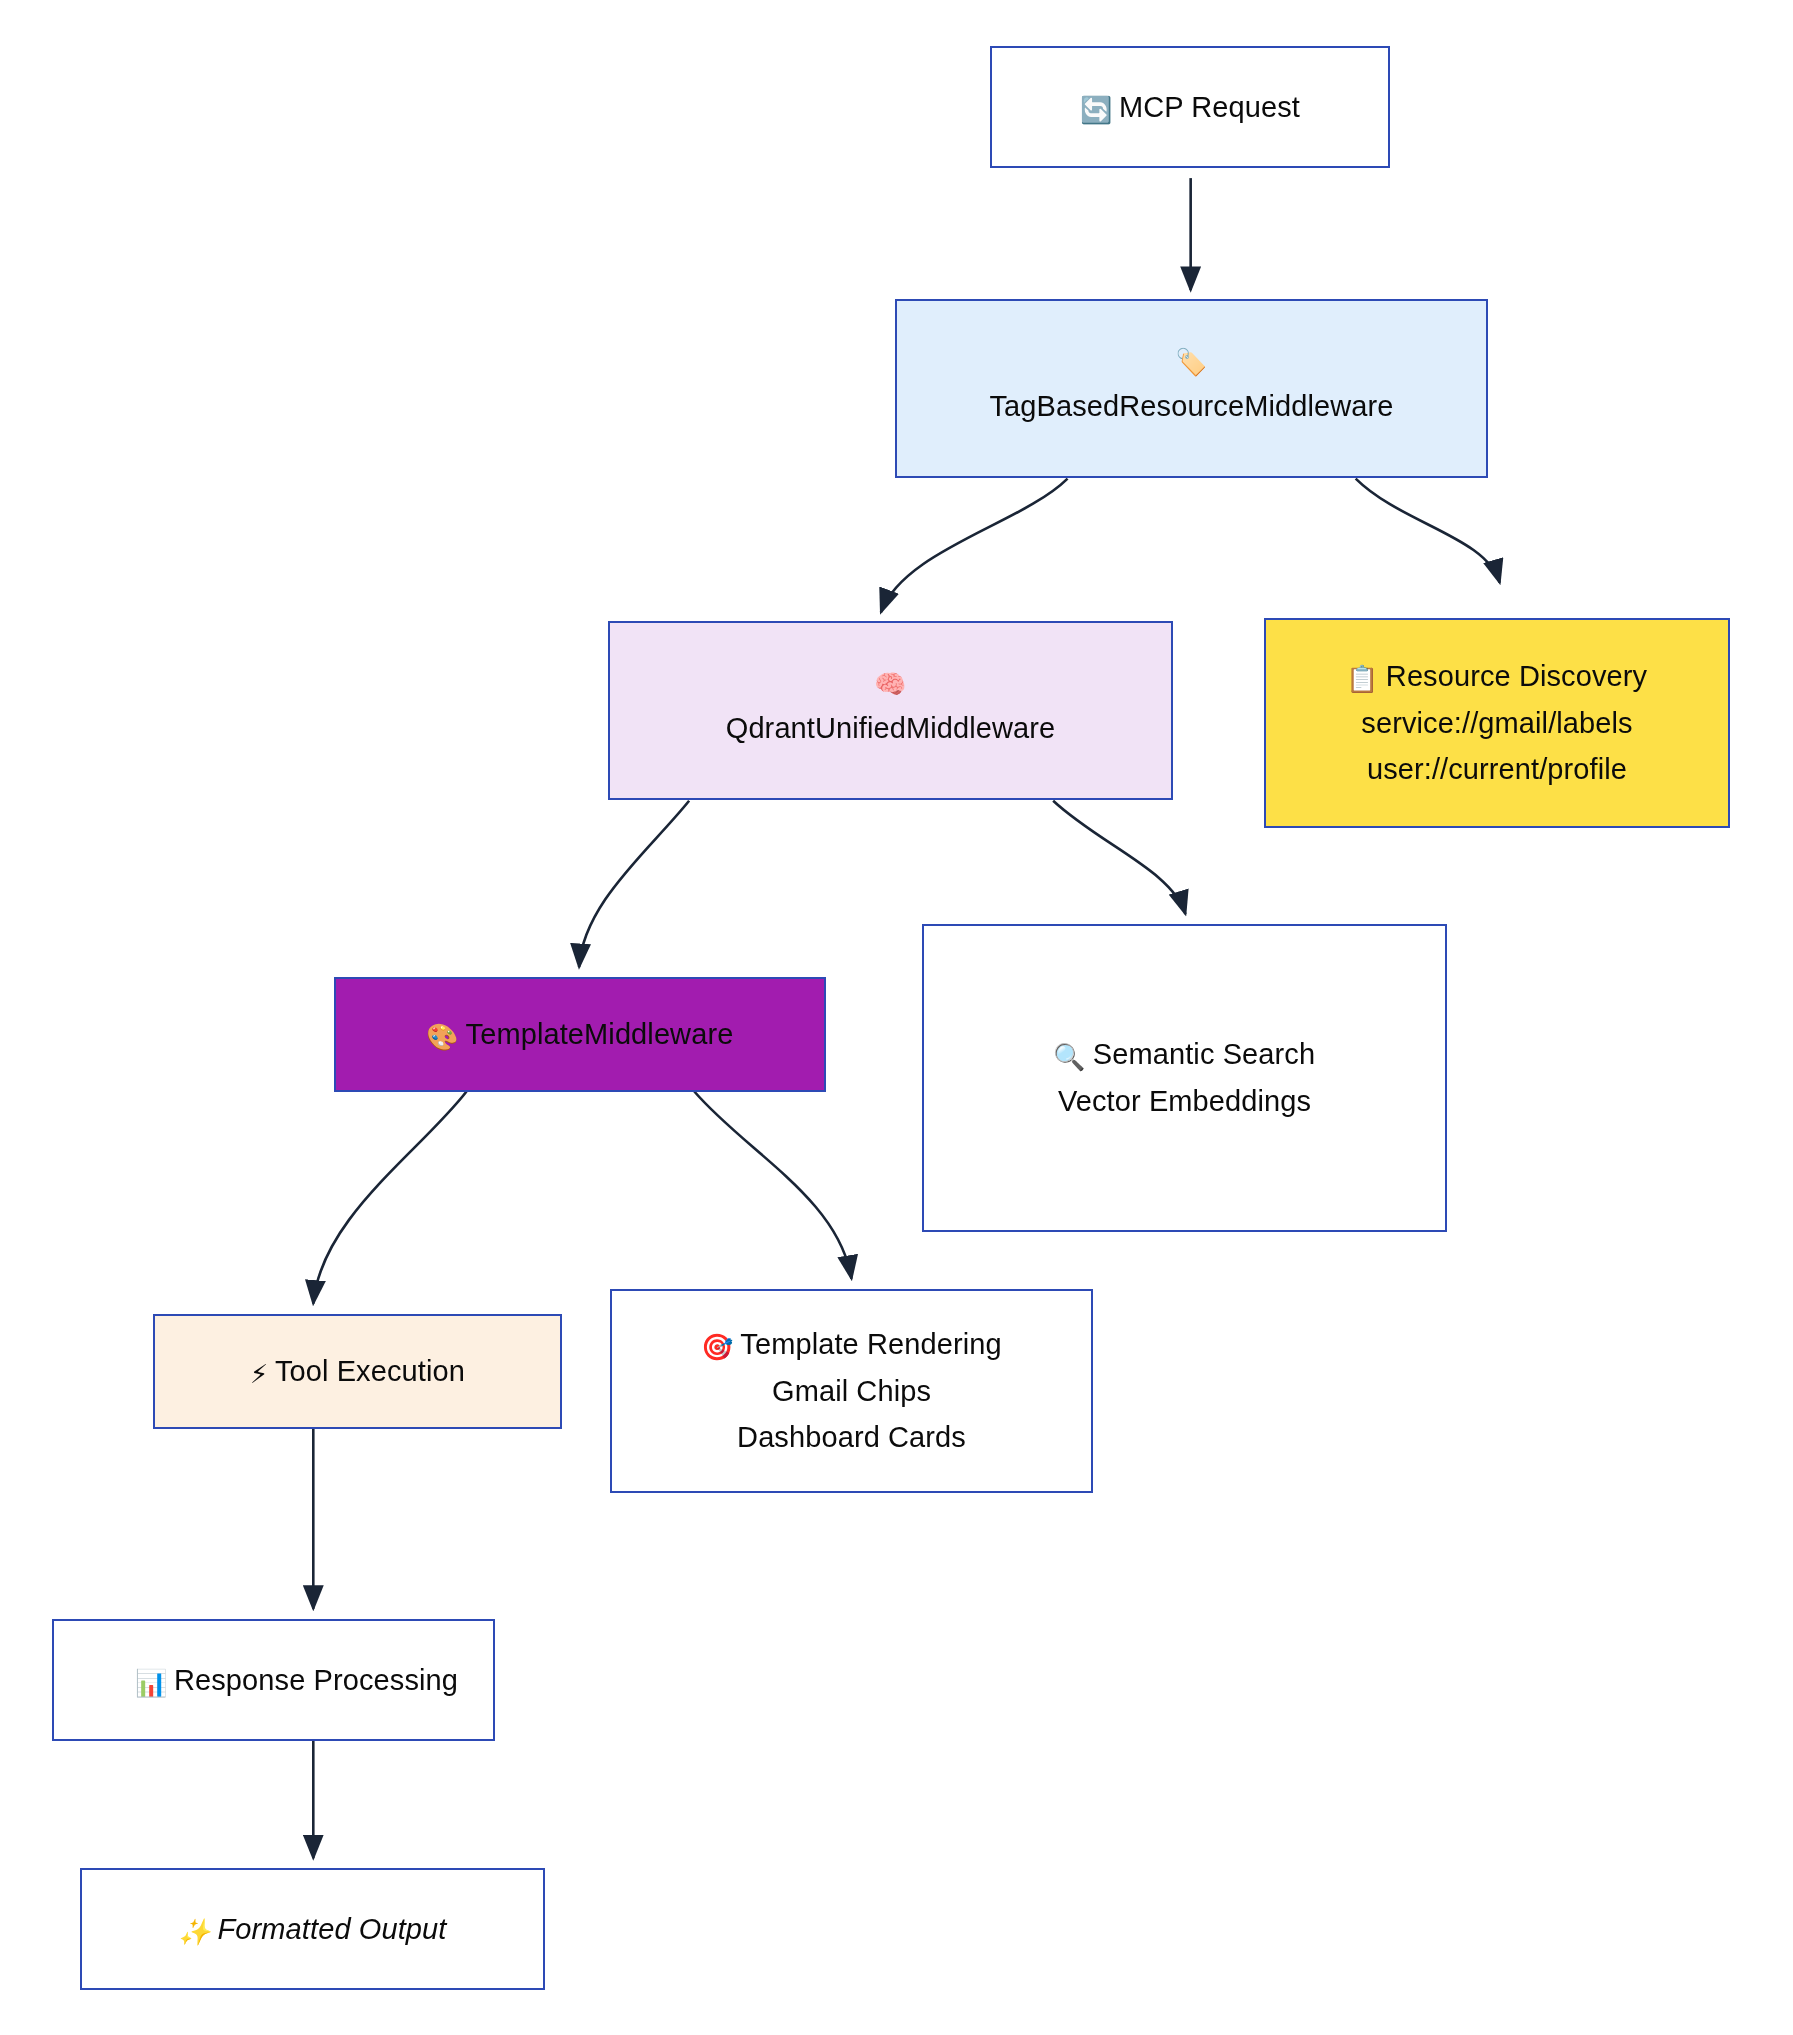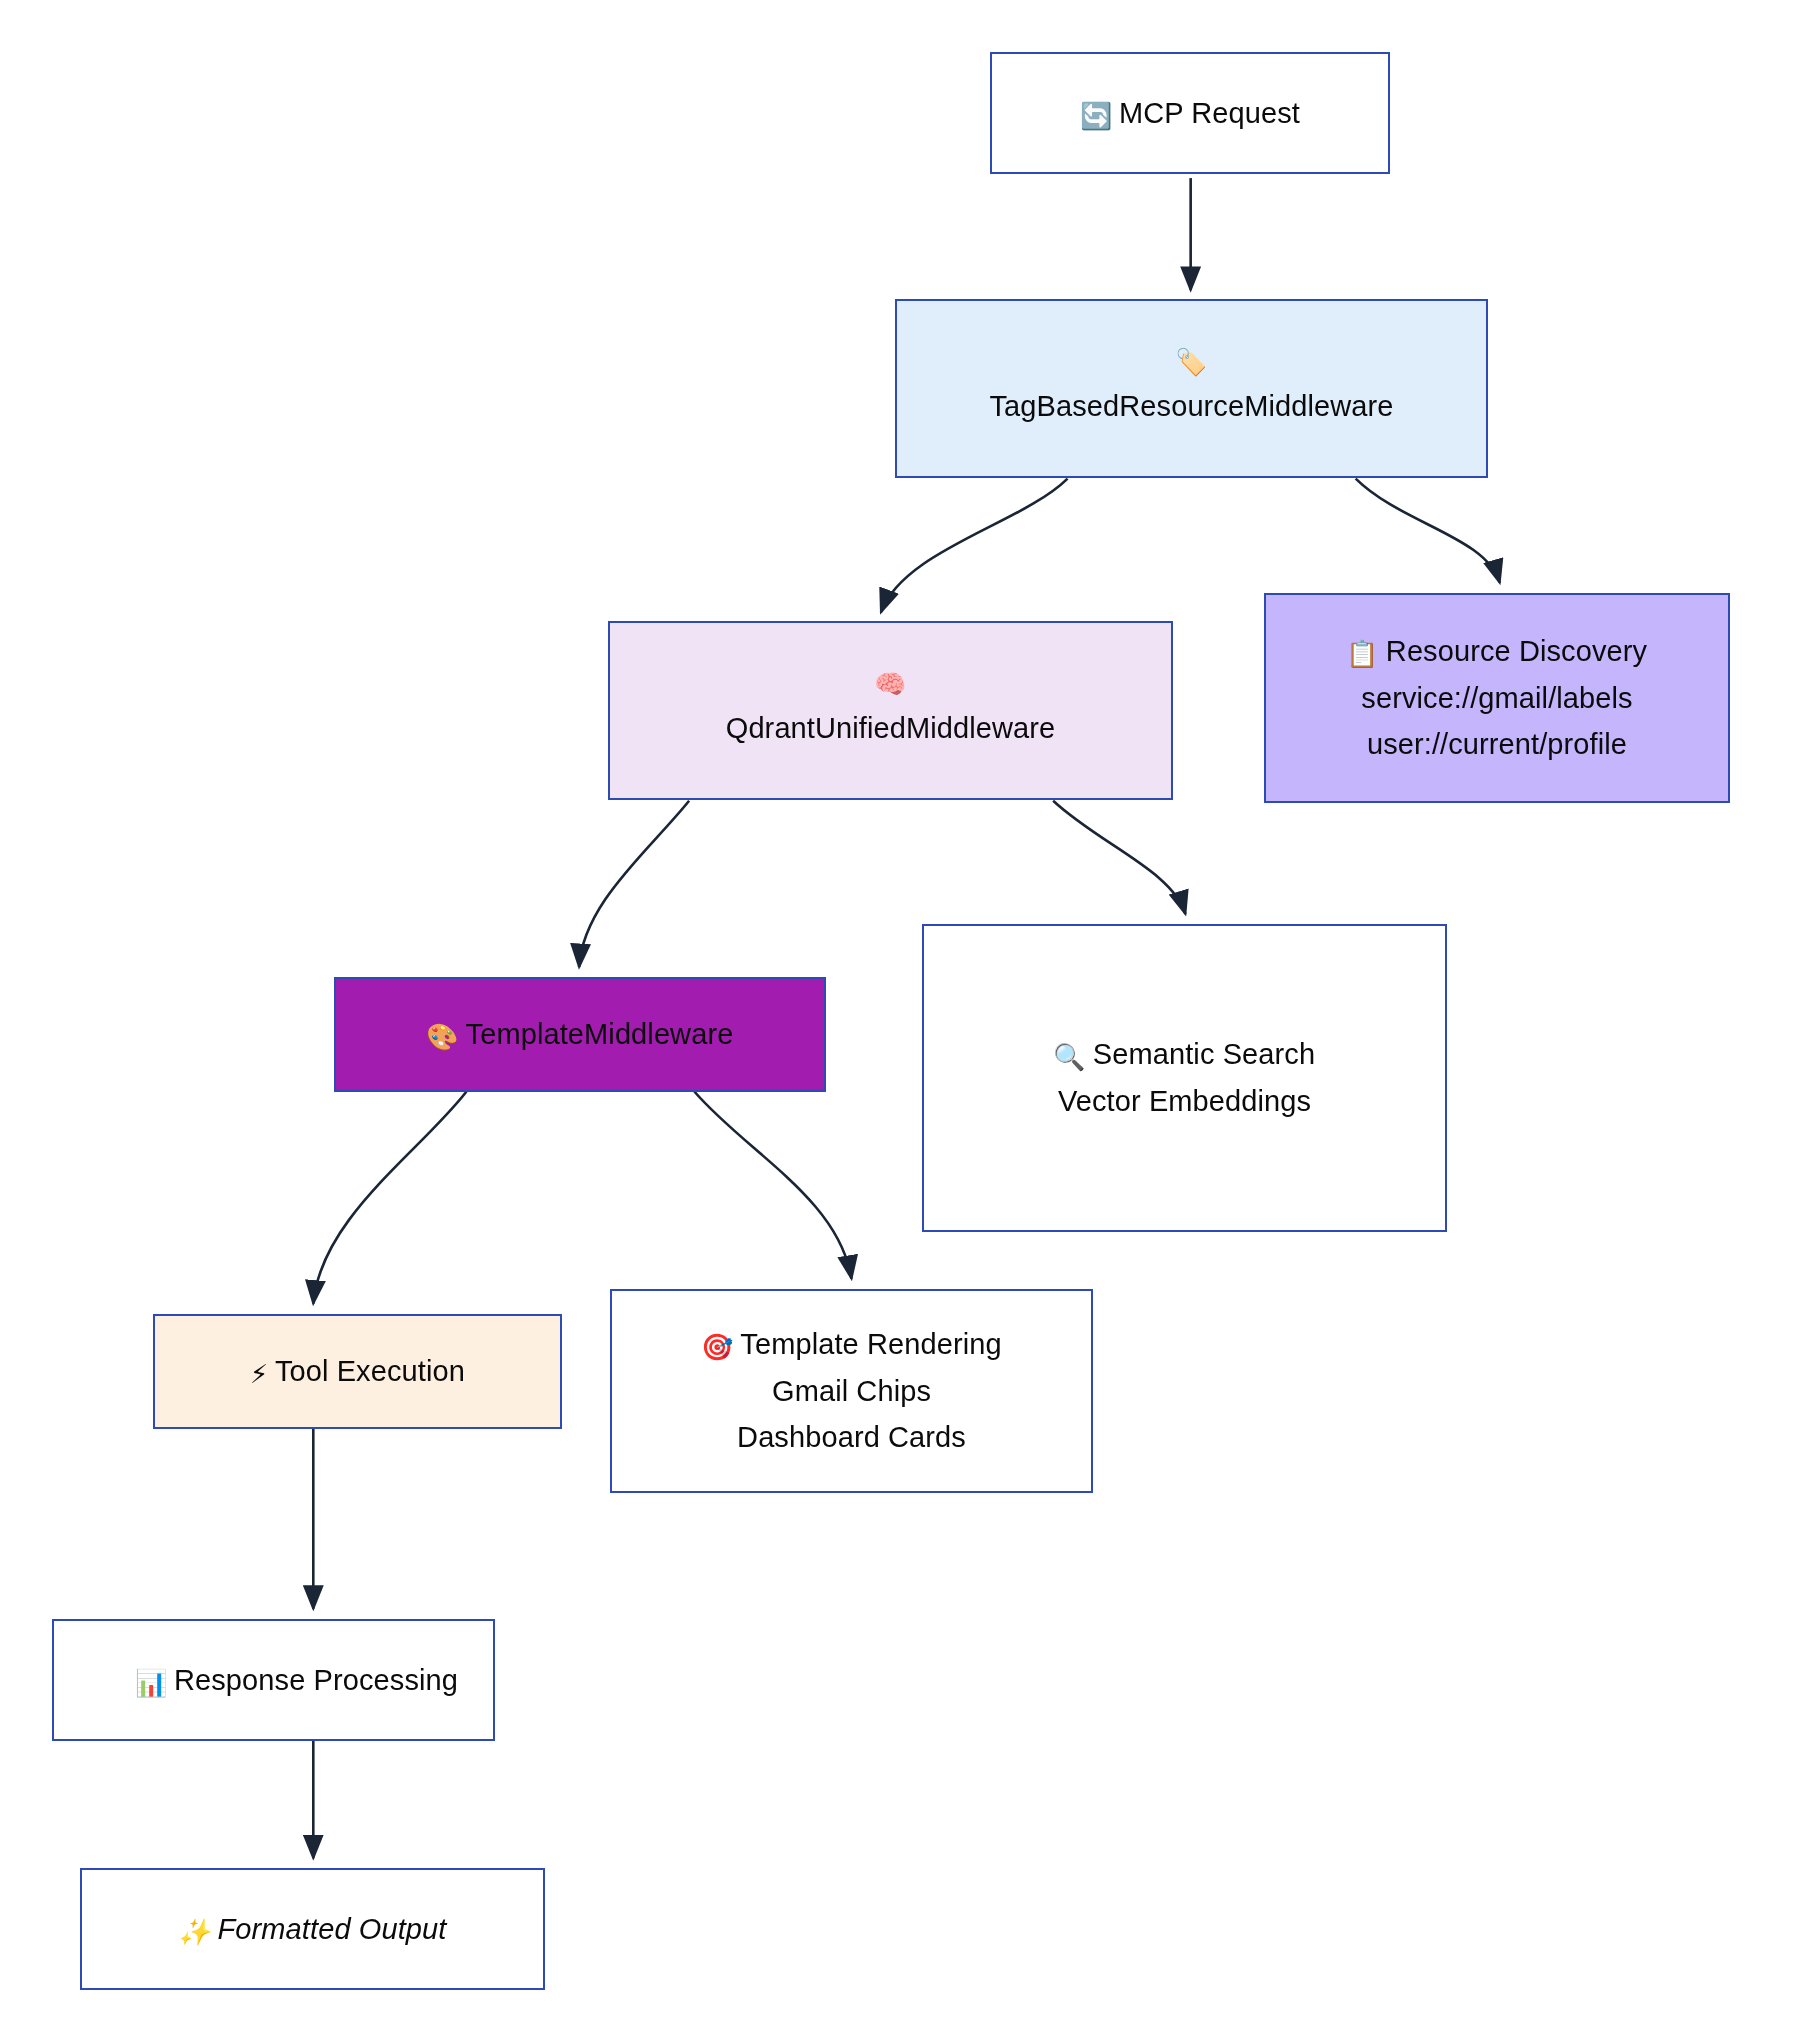--- a/index.html
+++ b/index.html
@@ -59,21 +59,21 @@
   }
   .node .emoji-block {
     font-family: "DejaVu Sans", sans-serif;
     font-size: 26px;
     line-height: 1.2;
     display: block;
     margin: 0 0 3.9px 0;
   }
 
   
-  #node-mcp-request      { left: 990px; top: 52px;   width: 400px;  height: 122px; }
+  #node-mcp-request      { left: 990px; top: 46px;   width: 400px;  height: 122px; }
   #node-tagbased         { left: 895px; top: 299px;  width: 593px;  height: 179px; }
   #node-qdrant           { left: 608px;  top: 621px;  width: 565px;  height: 179px; }
   #node-resource-disc    { left: 1264px; top: 593px;  width: 466px;  height: 210px; }
   #node-template-mw      { left: 334px;  top: 977px; width: 492px;  height: 115px; }
   #node-semantic-search  { left: 922px; top: 924px; width: 525px;  height: 308px; }
   #node-tool-exec        { left: 109px;  top: 1314px; width: 409px;  height: 115px; }
   #node-template-render  { left: 610px;  top: 1289px; width: 483px;  height: 204px; }
   #node-response-proc    { left: 52px;   top: 1619px; width: 443px;  height: 122px; padding-left: 46px; }
   #node-formatted-out    { left: 80px;  top: 1868px; width: 465px;  height: 122px; font-style: italic; }
 </style>
@@ -115,21 +115,21 @@
   <div class="node" id="node-tagbased" style="background: rgb(224, 238, 252); border-color: rgb(45, 74, 181); color: rgb(11, 11, 11);">
     <span class="emoji-block">🏷️</span>
     <span class="line">TagBasedResourceMiddleware</span>
   </div>
 
   <div class="node" id="node-qdrant" style="background: rgb(241, 227, 246); border-color: rgb(45, 74, 181); color: rgb(11, 11, 11);">
     <span class="emoji-block">🧠</span>
     <span class="line">QdrantUnifiedMiddleware</span>
   </div>
 
-  <div class="node" id="node-resource-disc" style="background: #c4b5fd; border-color: rgb(45, 74, 181); color: rgb(11, 11, 11);">
+  <div class="node" id="node-resource-disc" style="background: #fde047; border-color: rgb(45, 74, 181); color: rgb(11, 11, 11); margin-top: 25px;">
     <span class="line"><span class="emoji">📋</span><span>Resource Discovery</span></span>
     <span class="line">service://gmail/labels</span>
     <span class="line">user://current/profile</span>
   </div>
 
   <div class="node" id="node-template-mw" style="background: #a21caf; border-color: rgb(45, 74, 181); color: rgb(11, 11, 11);">
     <span class="line"><span class="emoji">🎨</span><span>TemplateMiddleware</span></span>
   </div>
 
   <div class="node" id="node-semantic-search" style="background: rgb(255, 255, 255); border-color: rgb(45, 74, 181); color: rgb(11, 11, 11);">

